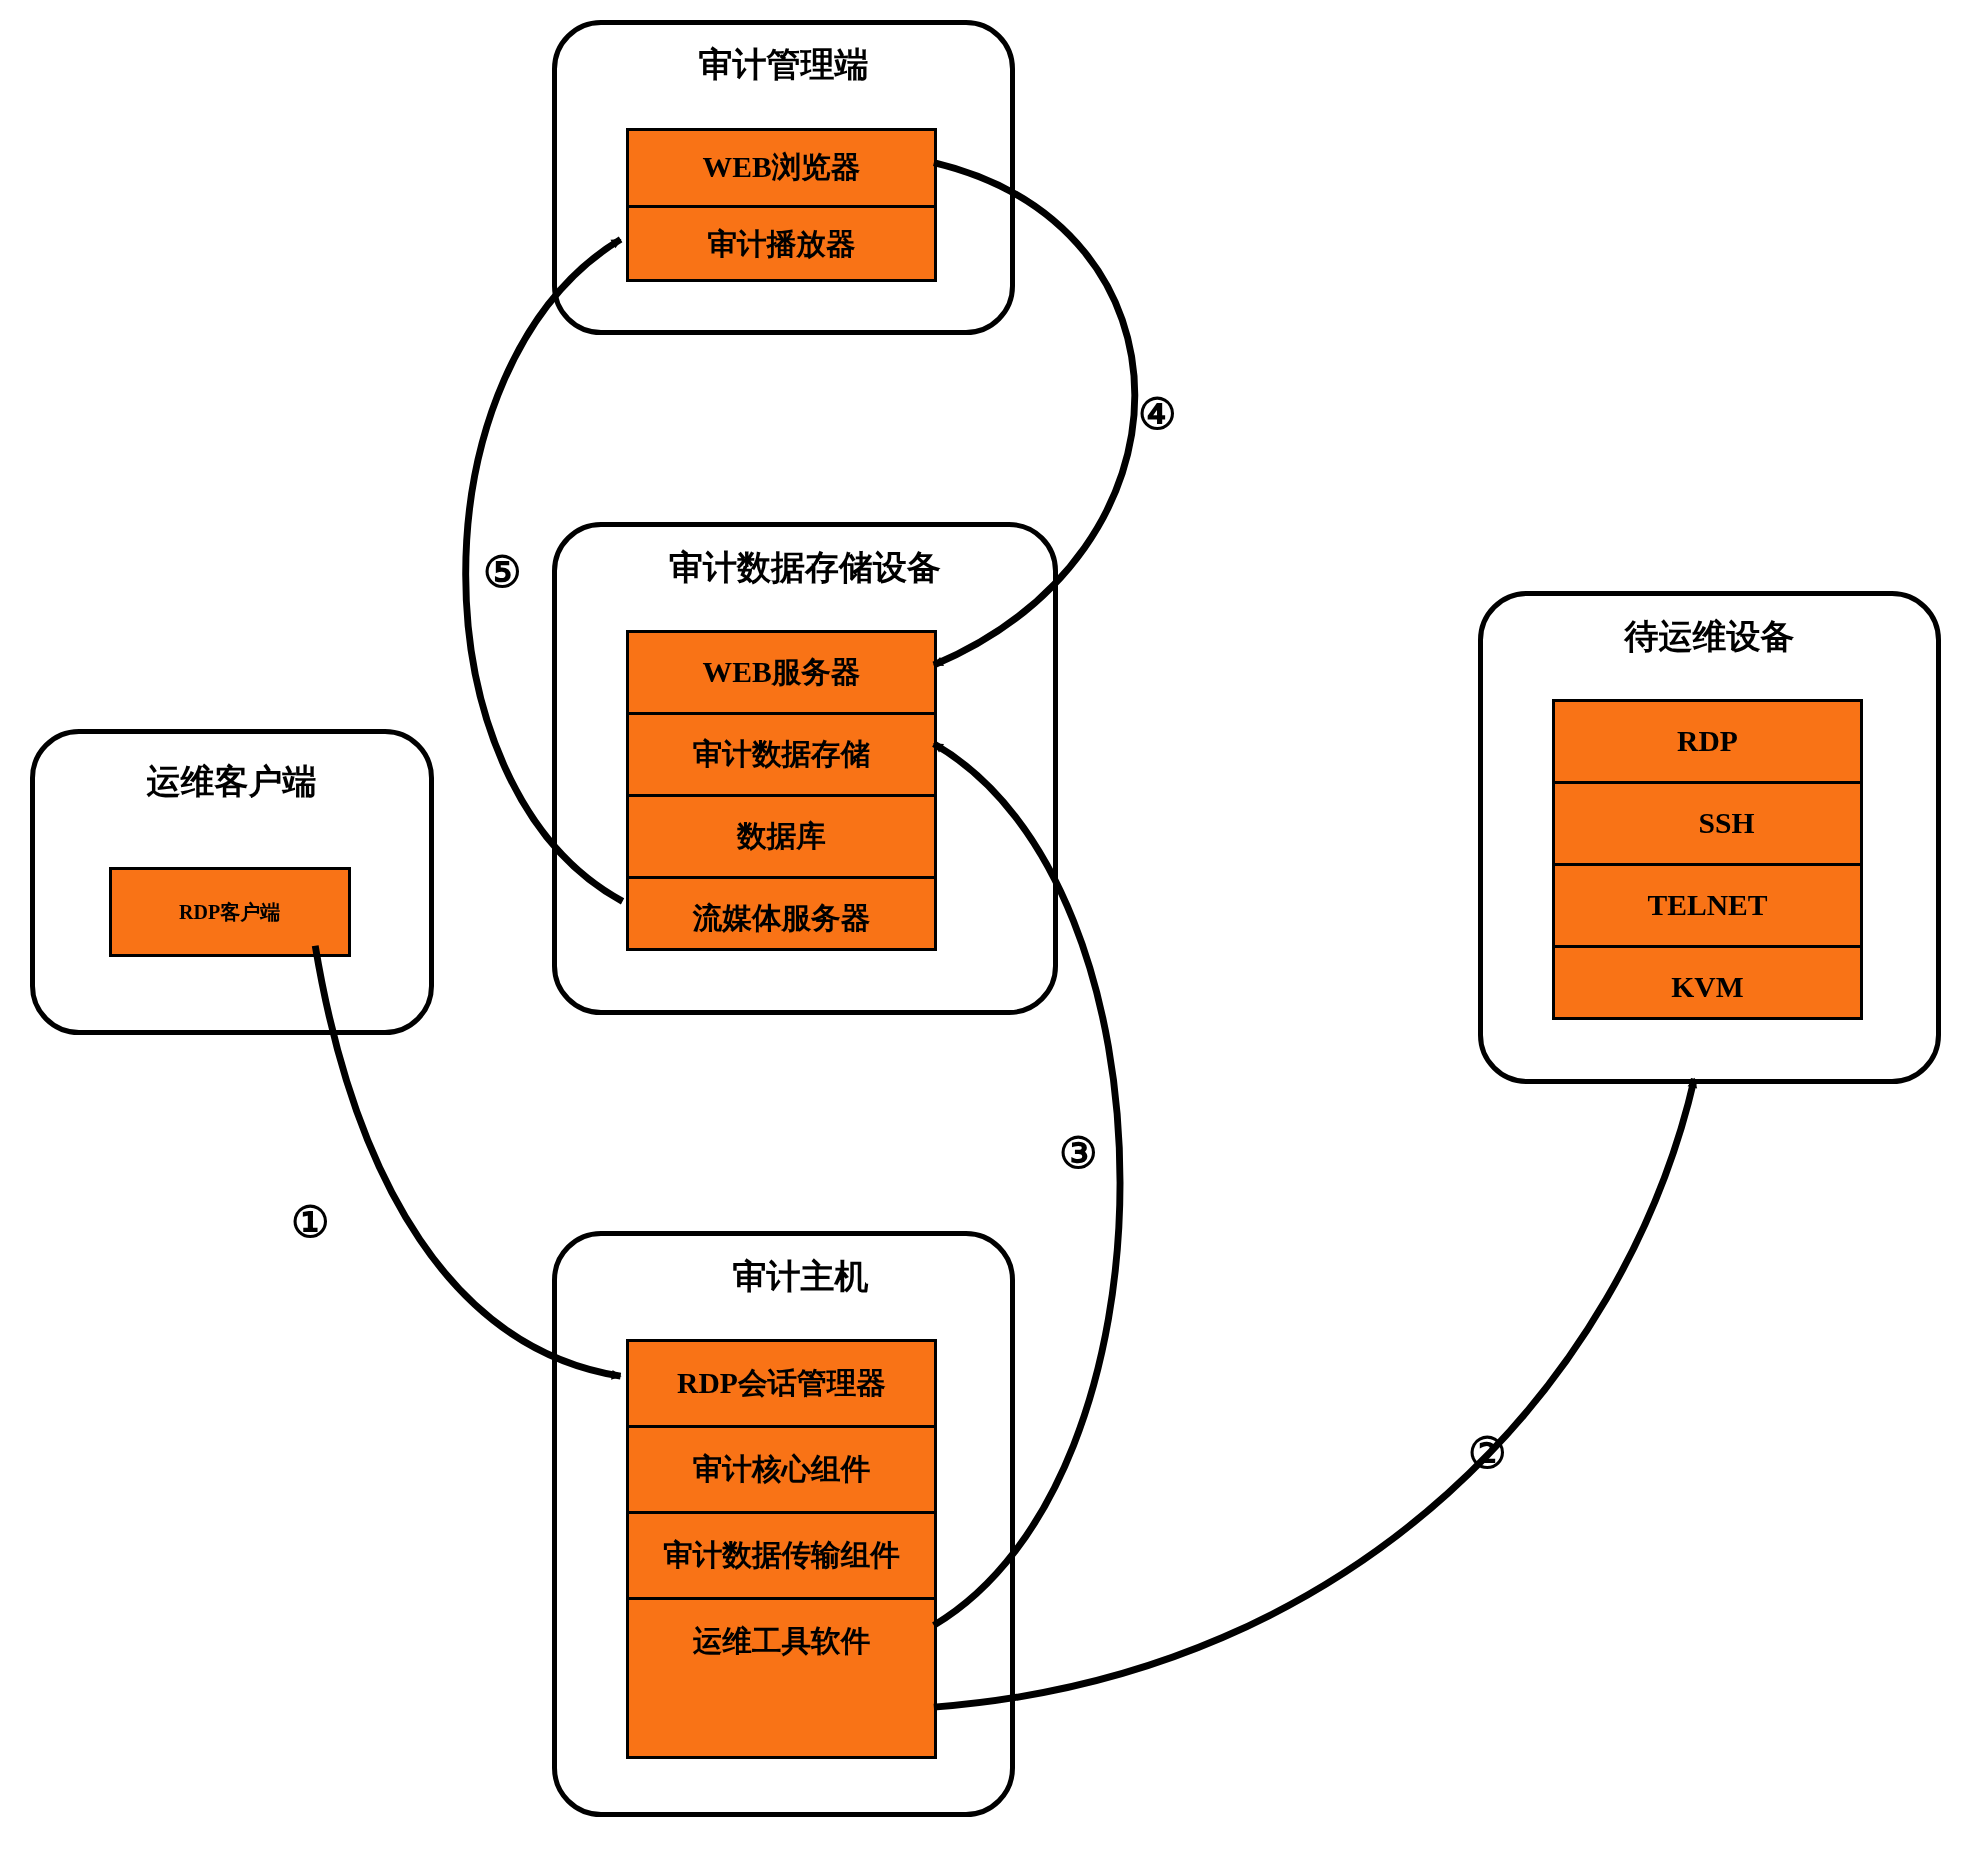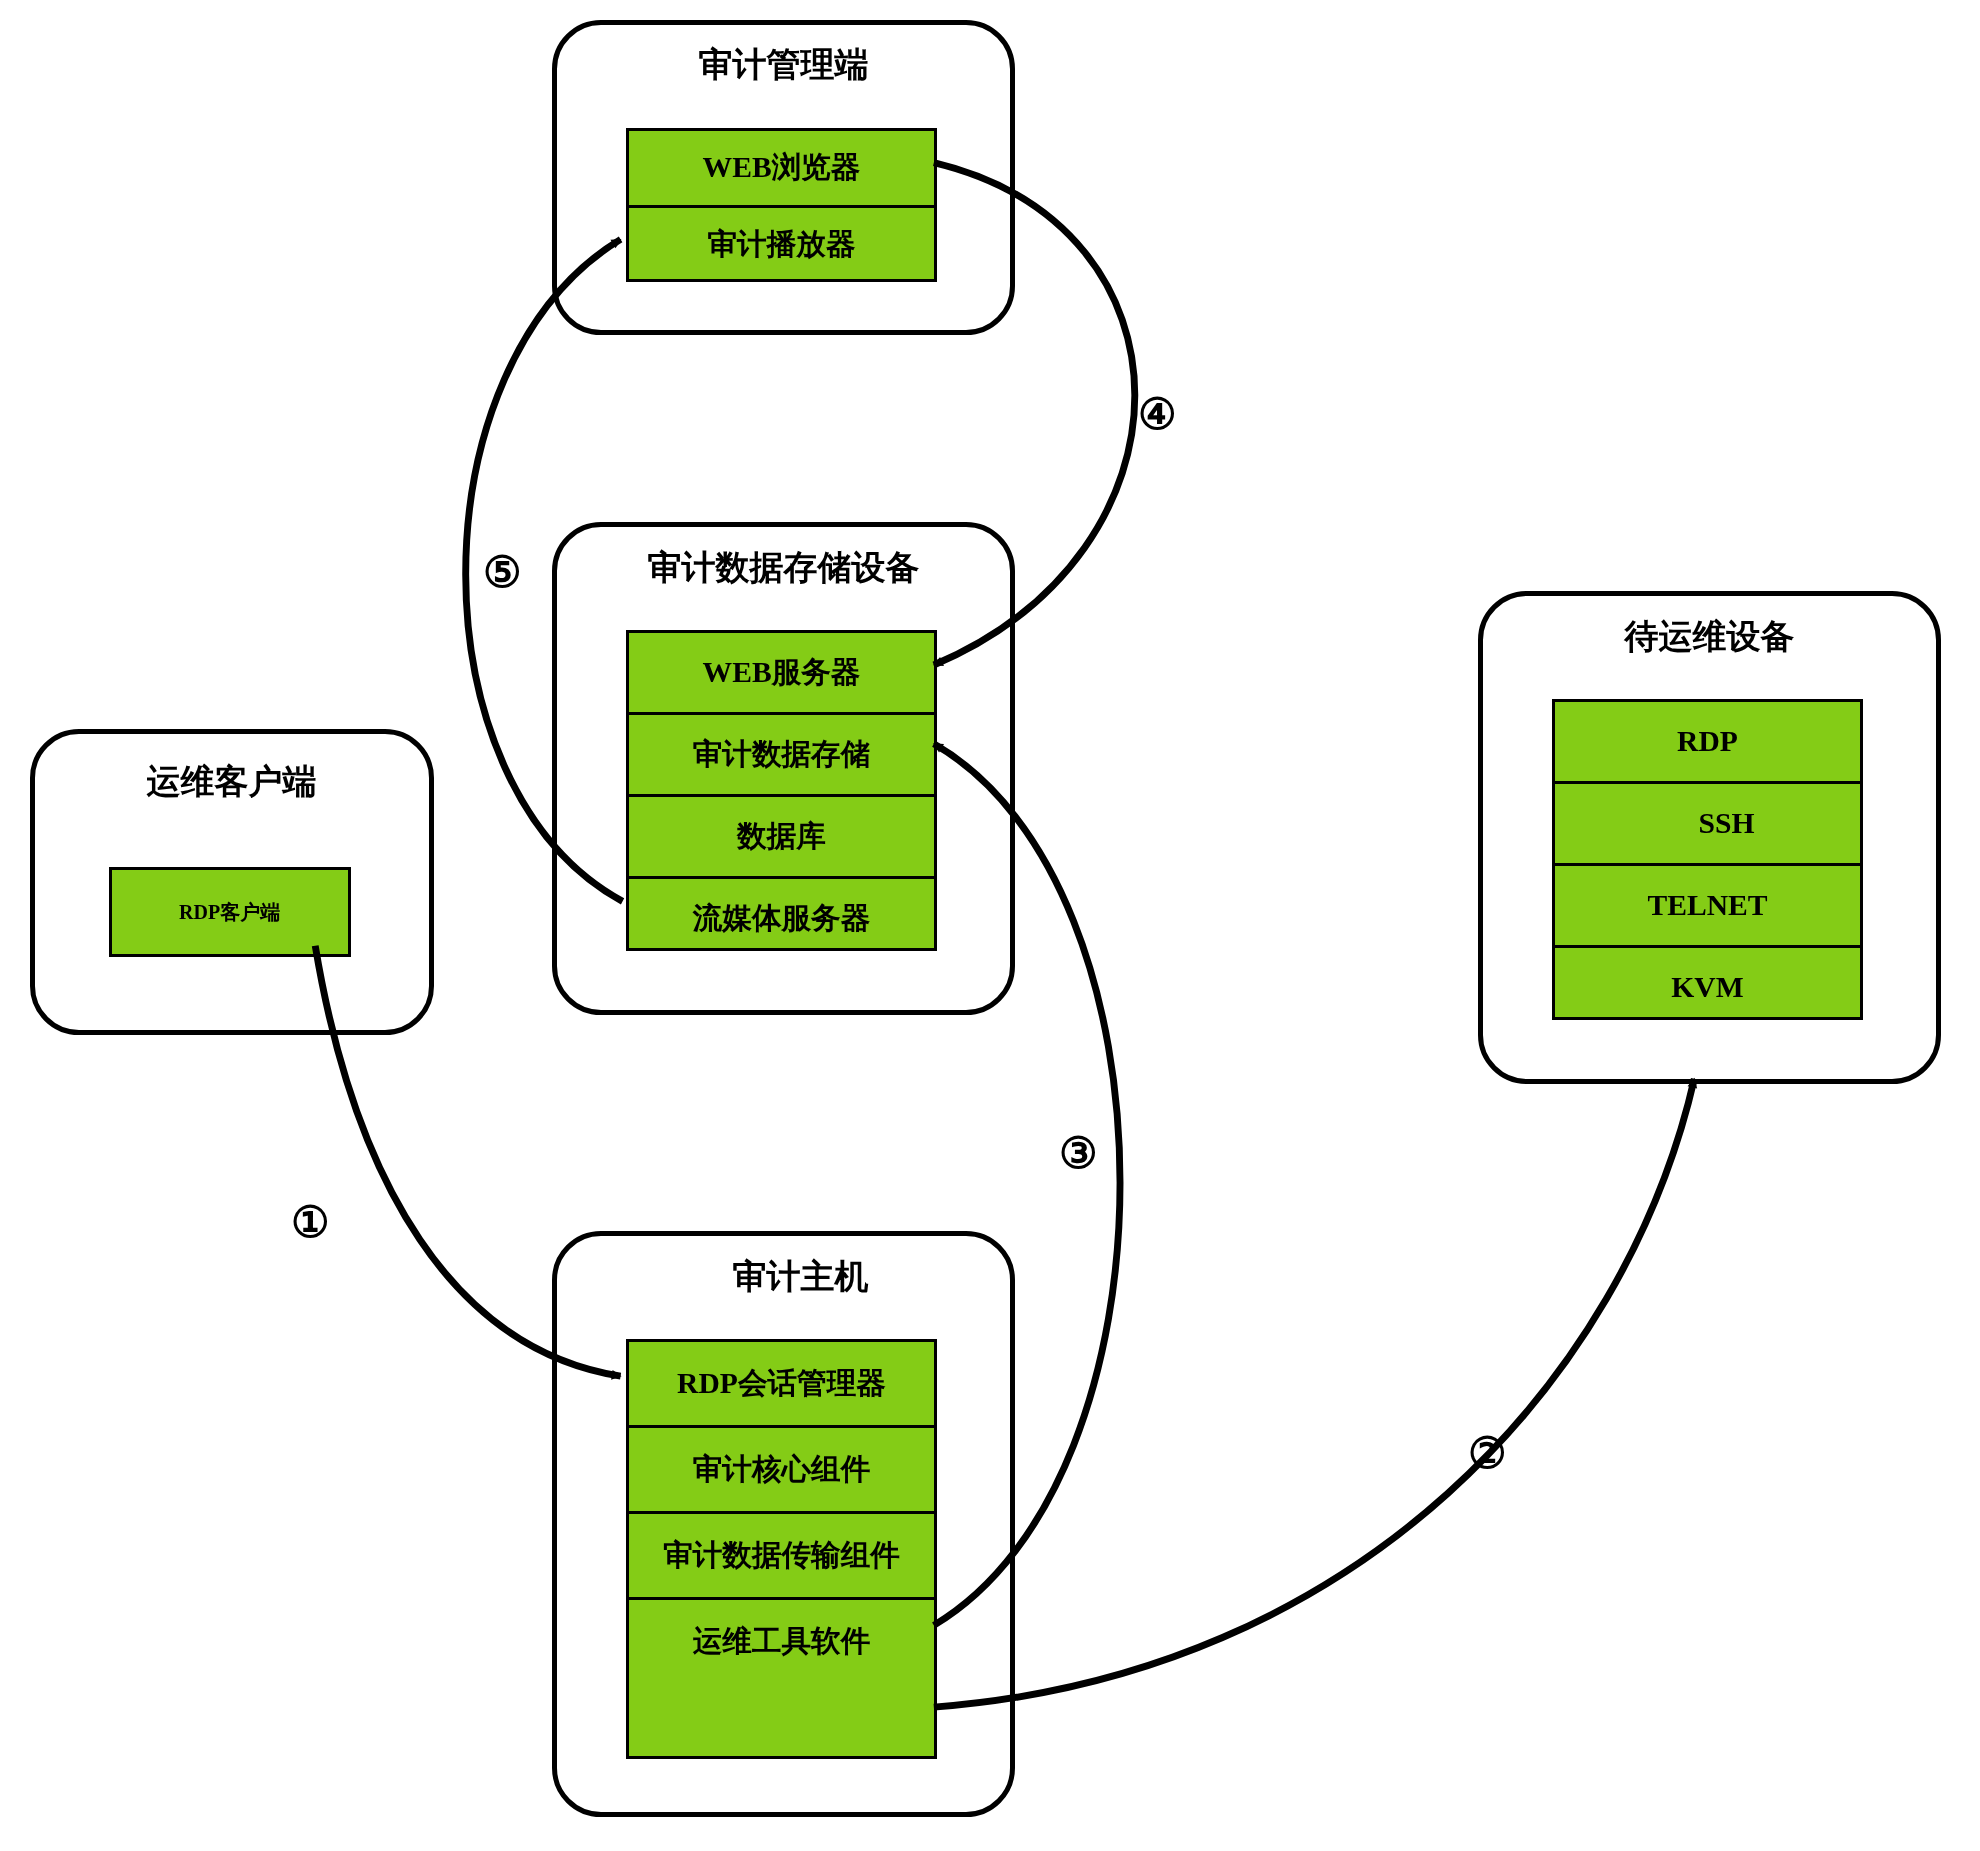--- a/index.html
+++ b/index.html
@@ -20,21 +20,21 @@
     position: absolute;
     left: 0;
     right: 0;
     text-align: center;
     font-weight: bold;
     font-size: 34px;
   }
   .inner-box {
     position: absolute;
     border: 3.9px solid #000;
-    background: #84cc16;
+    background: #f97316;
   }
   .row {
     border-bottom: 3.9px solid #000;
     display: flex;
     align-items: center;
     justify-content: center;
     font-size: 29.6px;
     font-weight: bold;
   }
   .row:last-child {
@@ -63,21 +63,21 @@
 <body>
 
 <div class="node" style="left:552px; top:19.7px; width:453px; height:305px;">
   <div class="node-title" style="top:17.7px;">审计管理端</div>
   <div class="inner-box" style="left:69px; top:103px; width:305px; height:148px;">
     <div class="row" style="height:74px;">WEB浏览器</div>
     <div class="row" style="height:74px;">审计播放器</div>
   </div>
 </div>
 
-<div class="node" style="left:552px; top:522px; width:453px; height:483px;">
+<div class="node" style="left:552px; top:522px; width:453px; height:483px;padding-left:43px;">
   <div class="node-title" style="top:17.7px;">审计数据存储设备</div>
   <div class="inner-box" style="left:69px; top:103px; width:305px; height:315px;">
     <div class="row" style="height:79px;">WEB服务器</div>
     <div class="row" style="height:79px;">审计数据存储</div>
     <div class="row" style="height:79px;">数据库</div>
     <div class="row" style="height:79px;">流媒体服务器</div>
   </div>
 </div>
 
 <div class="node" style="left:29.6px; top:729px; width:394px; height:296px;">

